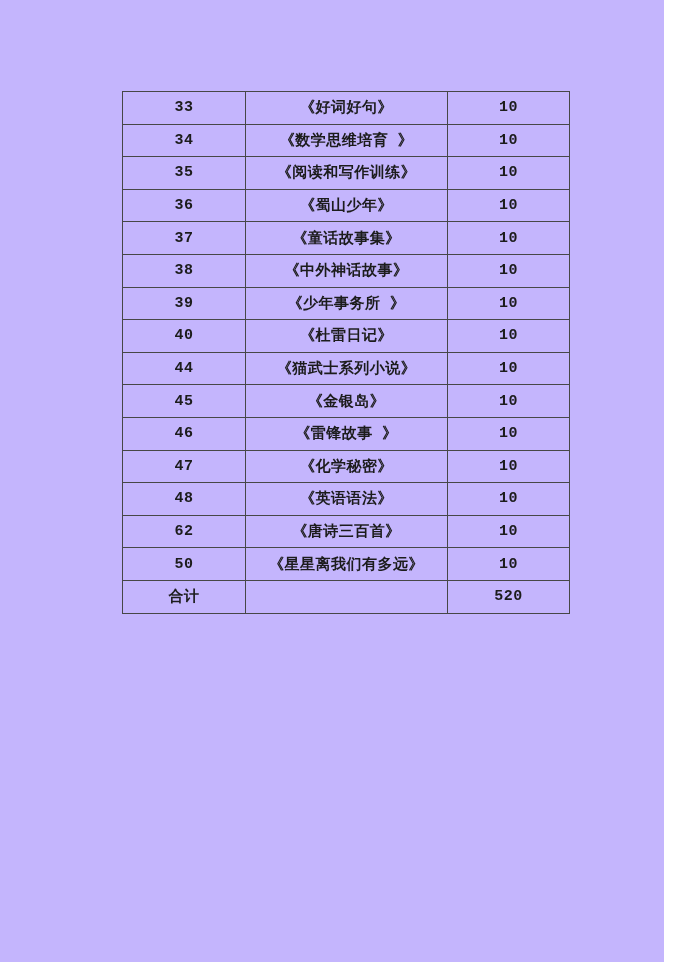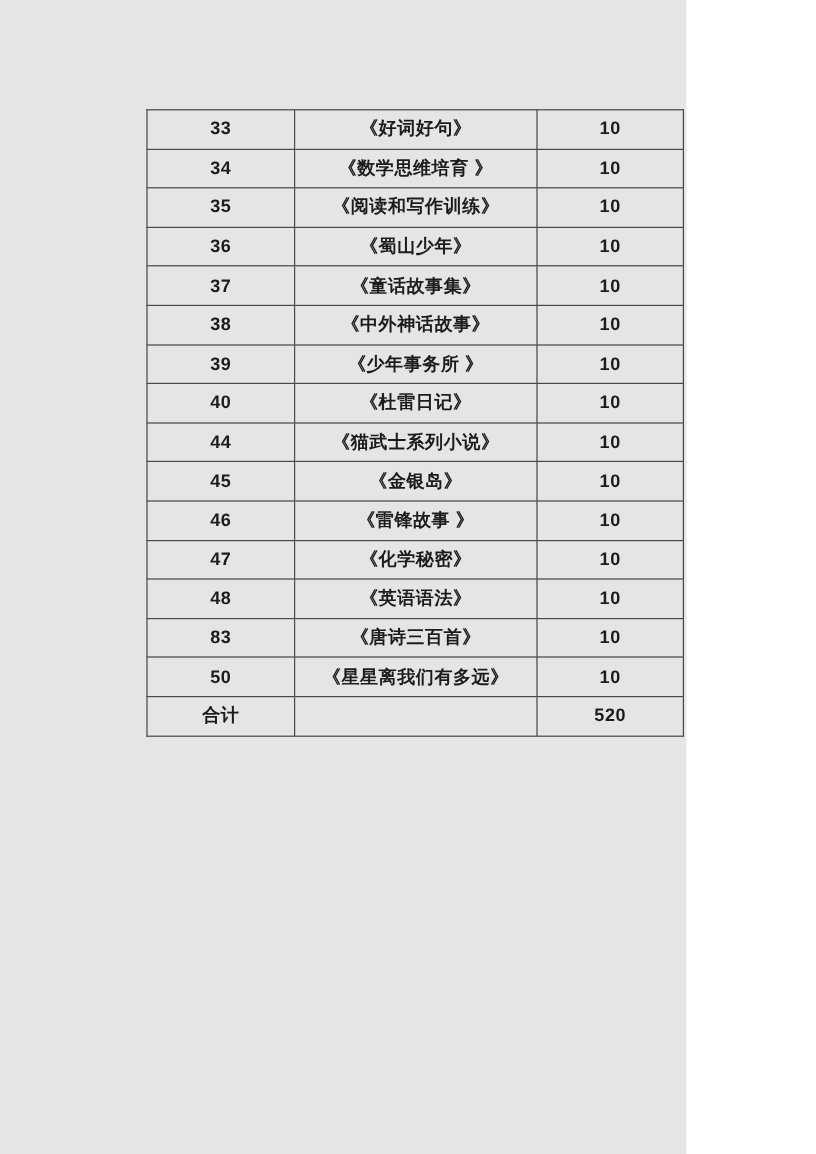--- a/index.html
+++ b/index.html
@@ -7,24 +7,25 @@
     padding: 0;
     background: #ffffff;
   }
   body {
     width: 680px;
     height: 962px;
     font-family: "Liberation Sans", "DejaVu Sans", sans-serif;
   }
   .page {
     position: relative;
-    width: 572px;
+    width: 664px;
     height: 962px;
-    background: #e5e5e5;
+    background: #c4b5fd;
     overflow: hidden;
+    font-family: Liberation Mono, monospace;
   }
   table.book-table {
     position: absolute;
     left: 122px;
     top: 91px;
     width: 447px;
     border-collapse: collapse;
     table-layout: fixed;
   }
   table.book-table td {
@@ -116,21 +117,21 @@
     <td class="col-no">47</td>
     <td class="col-title">《化学秘密》</td>
     <td class="col-qty">10</td>
   </tr>
         <tr>
     <td class="col-no">48</td>
     <td class="col-title">《英语语法》</td>
     <td class="col-qty">10</td>
   </tr>
         <tr>
-    <td class="col-no">83</td>
+    <td class="col-no">62</td>
     <td class="col-title">《唐诗三百首》</td>
     <td class="col-qty">10</td>
   </tr>
         <tr>
     <td class="col-no">50</td>
     <td class="col-title">《星星离我们有多远》</td>
     <td class="col-qty">10</td>
   </tr>
       </tbody>
     <tbody>

